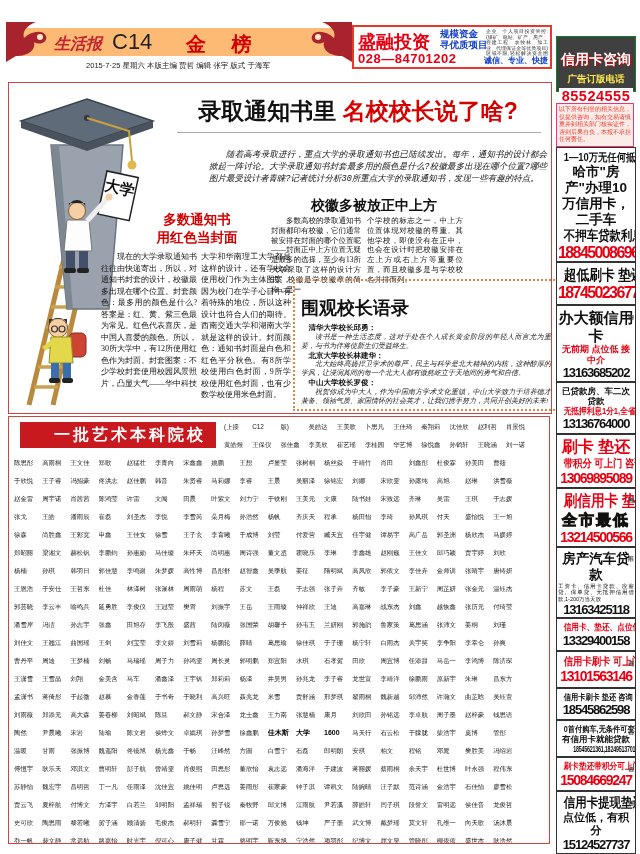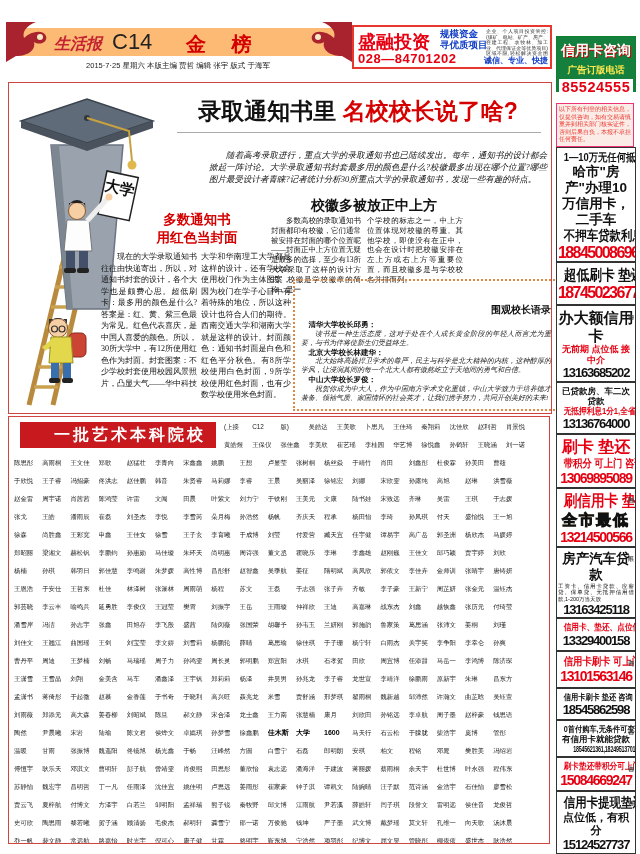--- a/index.html
+++ b/index.html
@@ -16,22 +16,22 @@
   .section-title{position:absolute;left:178px;top:3px;font-size:20px;color:#d40000;font-weight:bold;letter-spacing:10px;}
   .dateline{position:absolute;left:8px;top:61px;width:340px;text-align:center;font-size:7.5px;color:#222;}
   
   .ad-shengrong{position:absolute;left:352px;top:25px;width:196px;height:40px;border:2px solid #e8372c;background:#fff;}
   .sr-brand{position:absolute;left:4px;top:3px;font-size:18px;font-weight:bold;color:#e60012;}
   .sr-sub{position:absolute;left:86px;top:2px;font-size:9.5px;font-weight:bold;color:#1440c8;line-height:10.5px;}
   .sr-fine{position:absolute;left:132px;top:2px;width:62px;font-size:5px;line-height:5.6px;color:#333;text-align:justify;}
   .sr-phone{position:absolute;left:4px;top:24px;font-size:13px;font-weight:bold;color:#e60012;letter-spacing:0.5px;}
   .sr-slogan{position:absolute;left:130px;top:28px;font-size:8px;font-weight:bold;color:#1440c8;}
   
-  .green-ad{position:absolute;left:556px;top:36px;width:80px;height:56px;background:#15803d;
-            border:1px solid #0d8030;text-align:center;box-sizing:border-box;padding-top:5px;}
+  .green-ad{position:absolute;left:556px;top:36px;width:80px;height:56px;background:#404040;
+            border:1px solid #0d8030;text-align:center;box-sizing:border-box;padding-top:14px;}
   .ga1{color:#fff;font-weight:bold;font-size:14px;text-shadow:1px 1px 0 #c00;}
   .ga2{color:#ffe94e;font-size:9.5px;font-weight:bold;margin-top:4px;}
   .ga3{background:#fff;color:#e60012;font-weight:bold;font-size:14.5px;margin:2px 2px 0;letter-spacing:0.5px;}
   .disclaimer{position:absolute;left:556px;top:103px;width:78px;box-sizing:border-box;border:1px solid #e37;
               background:#fcece8;color:#e8372c;font-size:6px;line-height:7.6px;padding:2px;text-align:justify;}
   .right-rail{position:absolute;left:556px;top:147px;width:80px;height:707px;display:flex;
               flex-direction:column;justify-content:space-between;}
   .adblk{border:1px solid #333;background:#fff;text-align:center;padding:3px 1px;position:relative;overflow:hidden;}
   .al{line-height:1.18;}
   .bk-sm-b{font-size:8.5px;font-weight:bold;}
@@ -52,29 +52,29 @@
   .adside{position:absolute;right:0;top:3px;writing-mode:vertical-rl;font-size:6px;color:#444;}
   
   .article{position:absolute;left:8px;top:82px;width:542px;height:330px;border:1.5px solid #d0453f;background:#fff;}
   .cartoon{position:absolute;left:2px;top:4px;width:152px;height:322px;}
   .headline{position:absolute;left:158px;top:13px;width:382px;text-align:center;font-size:23px;
             font-weight:bold;white-space:nowrap;font-family:"Liberation Sans",sans-serif;}
   .h-black{color:#111;} .h-red{color:#d50000;}
   .divider{position:absolute;left:168px;top:49px;width:364px;border-top:1px solid #aaa;}
   .byline{position:absolute;left:200px;top:54px;width:338px;text-align:center;font-size:8px;font-weight:bold;}
   .lead{position:absolute;left:200px;top:66px;width:338px;font-size:8.5px;line-height:12px;color:#111;
-        font-family:Liberation Serif, serif;font-style:italic;text-indent:2em;text-align:justify;}
+        font-family:Liberation Mono, monospace;font-style:italic;text-indent:2em;text-align:justify;}
   .sec2-head{position:absolute;left:268px;top:114px;width:160px;text-align:right;font-size:14px;font-weight:bold;}
   .sec2-col1{position:absolute;left:262px;top:133px;width:90px;font-size:7.5px;line-height:9.8px;
              font-family:"Liberation Serif",serif;text-align:justify;text-indent:2em;}
   .sec2-col2{position:absolute;left:358px;top:133px;width:96px;font-size:7.5px;line-height:9.8px;
              font-family:"Liberation Serif",serif;text-align:justify;}
   .quotes-box{position:absolute;left:284px;top:196px;width:250px;height:124px;border:2px dotted #dd8844;
               padding:2px 6px;box-sizing:content-box;}
-  .qb-title{text-align:right;font-size:10px;font-weight:bold;margin:20px 0 3px;}
+  .qb-title{text-align:left;font-size:18px;font-weight:bold;margin:13px 0 3px;}
   .q-speaker{font-size:7.5px;font-weight:bold;text-indent:1em;line-height:9.5px;}
   .q-text{font-size:7px;line-height:9px;font-family:"Liberation Serif",serif;font-style:italic;
           text-indent:2em;text-align:justify;color:#222;}
   .sec1-head{position:absolute;left:138px;top:128px;width:100px;text-align:center;color:#d50000;
              font-size:13.5px;font-weight:bold;line-height:17.5px;}
   .sec1-col1{position:absolute;left:92px;top:168px;width:96px;font-size:8px;line-height:11.5px;
              font-family:"Liberation Serif",serif;text-align:justify;text-indent:2em;}
   .sec1-col2{position:absolute;left:192px;top:168px;width:90px;font-size:8px;line-height:11.5px;
              font-family:"Liberation Serif",serif;text-align:justify;}
   
@@ -174,21 +174,21 @@
   <div class="headline">
     <span class="h-black">录取通知书里 </span><span class="h-red">名校校长说了啥?</span>
   </div>
   <div class="divider"></div>
   <div class="lead">随着高考录取进行，重点大学的录取通知书也已陆续发出。每年，通知书的设计都会掀起一阵讨论。大学录取通知书封套最多用的颜色是什么?校徽最多出现在哪个位置?哪些图片最受设计者青睐?记者统计分析30所重点大学的录取通知书，发现一些有趣的特点。</div>
 
   <div class="sec1-head">
     <div>多数通知书</div>
     <div>用红色当封面</div>
   </div>
-  <div class="sec1-col1">现在的大学录取通知书往往由快递寄出，所以，对通知书封套的设计，各个大学也是颇费心思。超低刷卡：最多用的颜色是什么?答案是：红、黄、紫三色最为常见。红色代表喜庆，是中国人喜爱的颜色。所以，30所大学中，有12所使用红色作为封面。封套图案：不少学校封套使用校园风景照片，凸显大气——华中科技</div>
+  <div class="sec1-col1">现在的大学录取通知书往往由快递寄出，所以，对通知书封套的设计，校徽最多出现在哪个位置。封套颜色：最多用的颜色是什么?答案是：红、黄、紫三色最为常见。红色代表喜庆，是中国人喜爱的颜色。所以，30所大学中，有12所使用红色作为封面。封套图案：不少学校封套使用校园风景照片，凸显大气——华中科技</div>
   <div class="sec1-col2">大学和华南理工大学都是这样的设计，还有学校会使用校门作为主体图案，因为校门在学子心目中有着特殊的地位，所以这种设计也符合人们的期待。西南交通大学和湖南大学就是这样的设计。封面颜色：通知书封面是白色和红色平分秋色。有8所学校使用白色封面，9所学校使用红色封面，也有少数学校使用米色封面。</div>
 
   <div class="sec2-head">校徽多被放正中上方</div>
   <div class="sec2-col1">多数高校的录取通知书封面都印有校徽，它们通常被安排在封面的哪个位置呢——封面正中上方位置无疑是最多的选择，至少有13所大学采取了这样的设计方式。校徽是学校徽章的简称，是一</div>
   <div class="sec2-col2">个学校的标志之一，中上方位置体现对校徽的尊重。其他学校，即使没有在正中，也会在设计时把校徽安排在左上方或右上方等重要位置，而且校徽多是与学校校名并排而列。</div>
 
   <div class="quotes-box">
     <div class="qb-title">围观校长语录</div>
     <div id="quotes-list">
         <div class="q-speaker">清华大学校长邱勇：</div>

